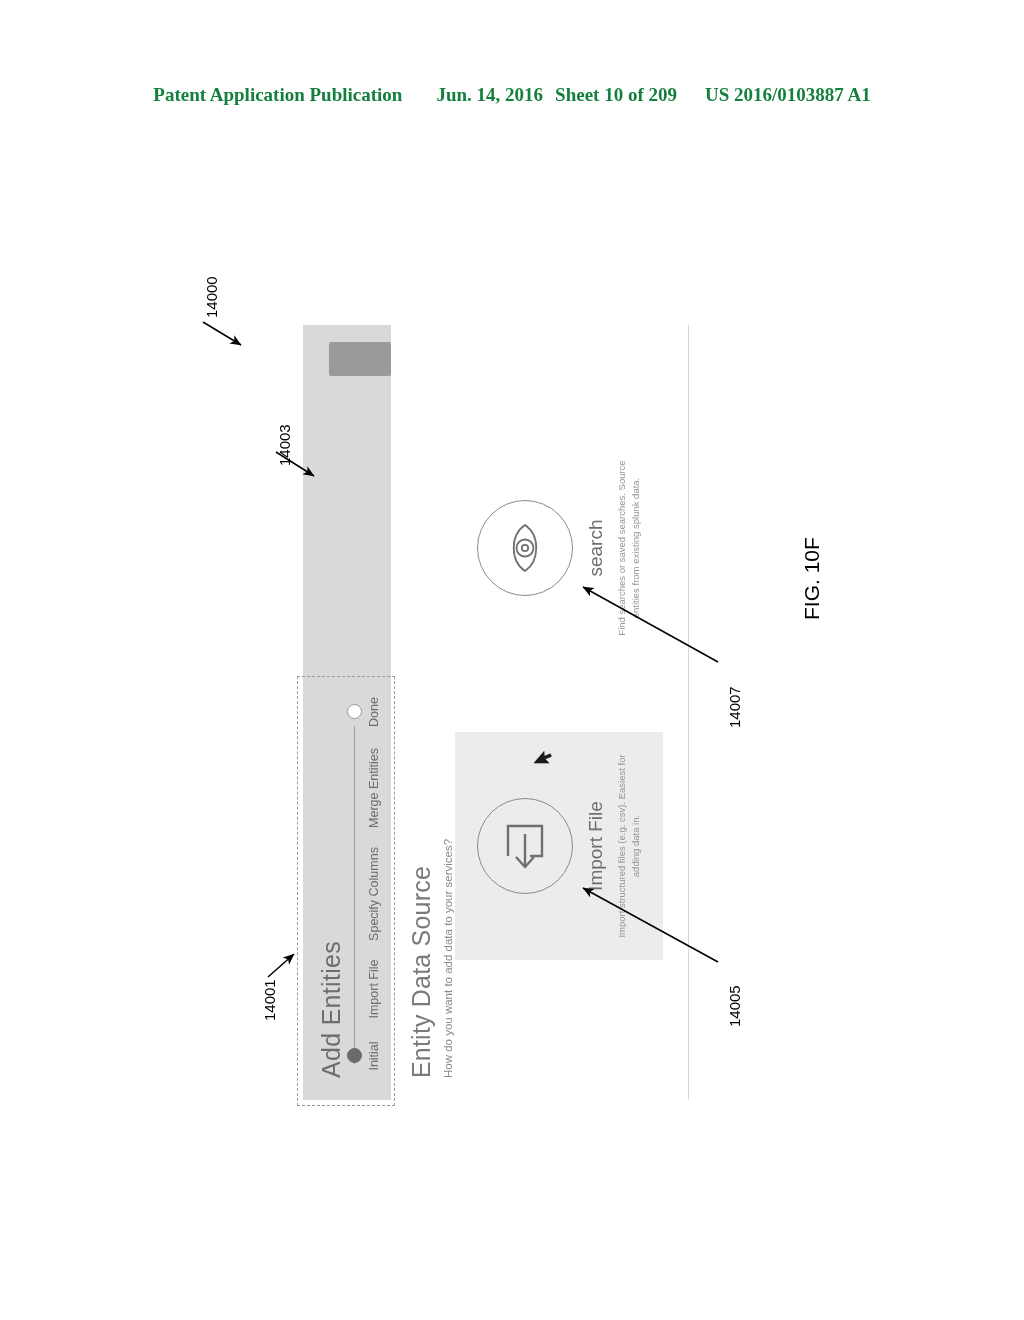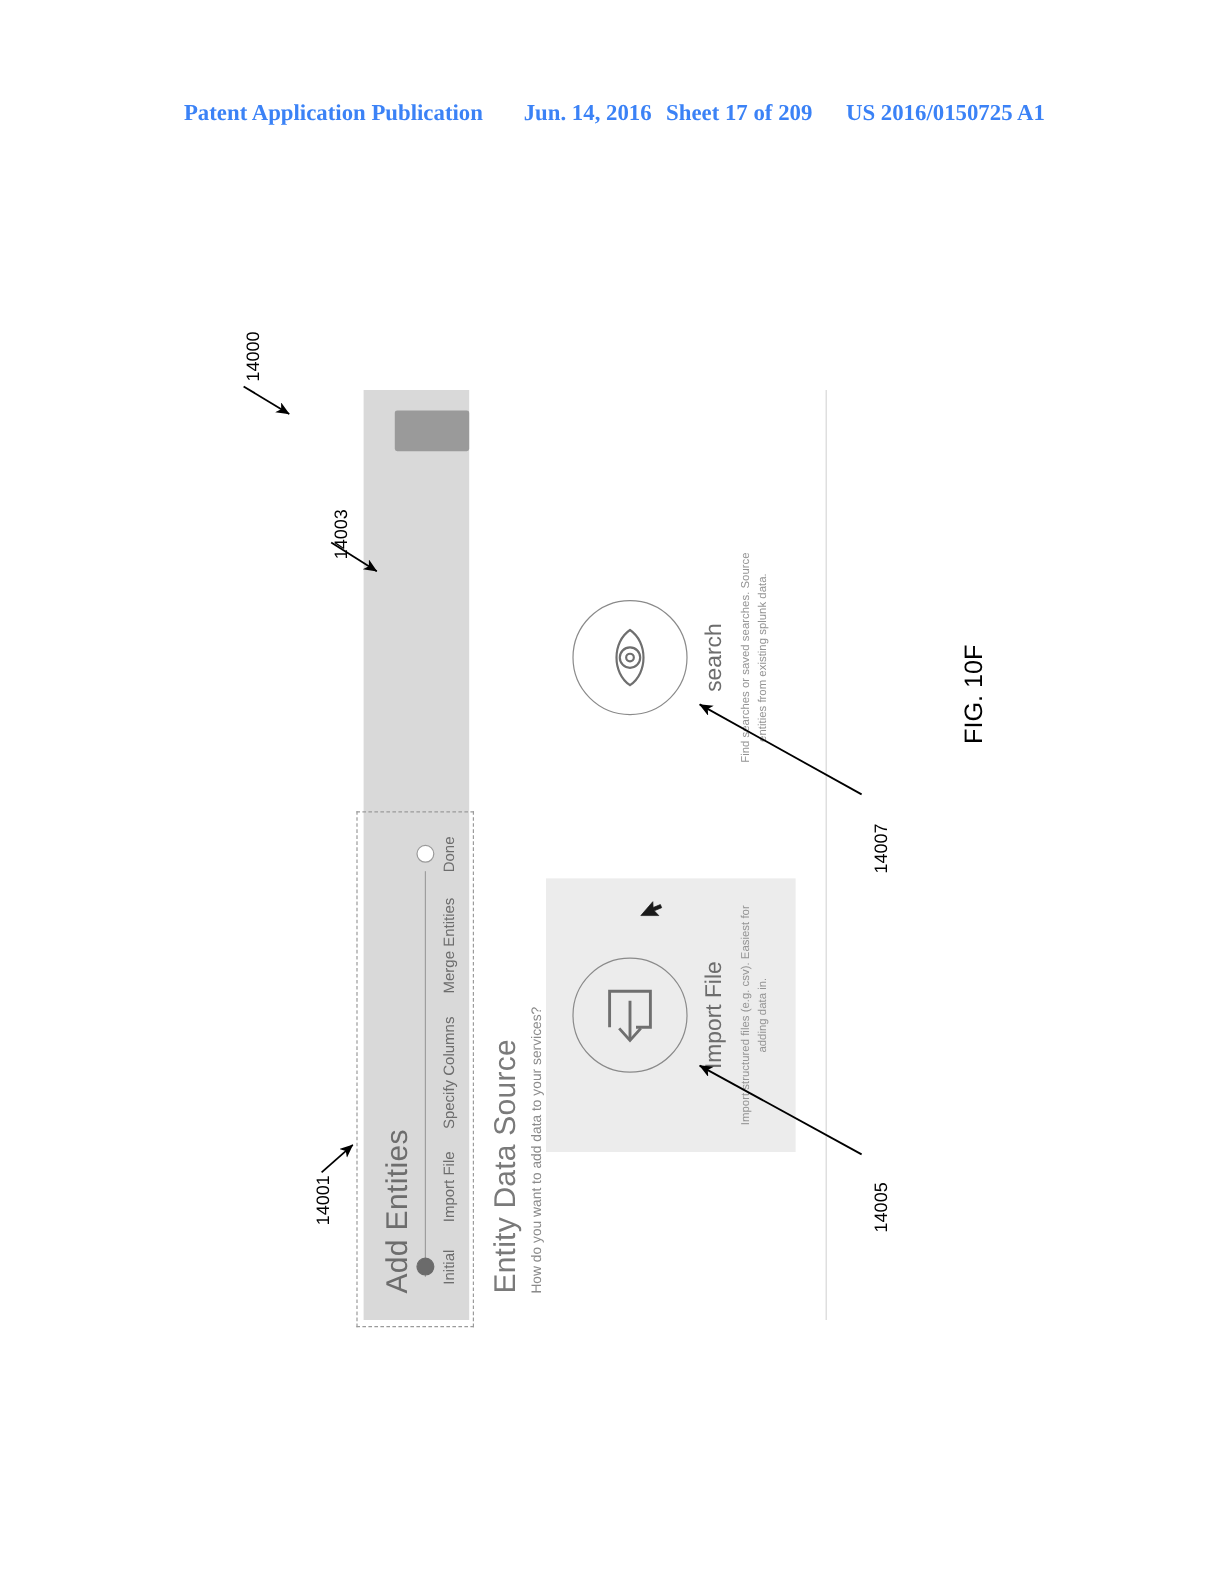--- a/index.html
+++ b/index.html
@@ -1,21 +1,21 @@
 <!DOCTYPE html>
 <html><head>
 <meta charset="utf-8">
 <style>
   html,body{margin:0;padding:0;background:#fff;}
   body{width:1024px;height:1320px;position:relative;font-family:"Liberation Sans",sans-serif;overflow:hidden;}
 
   
   .pat-header{position:absolute;top:84px;left:0;width:1024px;
     display:flex;justify-content:center;align-items:baseline;gap:0;
-    font-family:"Liberation Serif",serif;font-weight:bold;font-size:19px;color:#3b82f6;}
+    font-family:"Liberation Serif",serif;font-weight:bold;font-size:19px;color:#15803d;}
   .pat-header .seg{white-space:nowrap;}
   .pat-header .gap1{display:inline-block;width:34px;}
   .pat-header .gap2{display:inline-block;width:12px;}
   .pat-header .gap3{display:inline-block;width:28px;}
 
   
   .fig-label{position:absolute;left:800px;top:620px;
     font-family:"Liberation Sans",sans-serif;font-size:21px;color:#000;
     transform:rotate(-90deg);transform-origin:left top;white-space:nowrap;}
 
@@ -82,23 +82,23 @@
     pointer-events:none;}
 </style>
 </head>
 <body>
 
 <div class="pat-header">
   <span class="seg">Patent Application Publication</span>
   <span class="gap1"></span>
   <span class="seg">Jun. 14, 2016</span>
   <span class="gap2"></span>
-  <span class="seg">Sheet 17 of 209</span>
+  <span class="seg">Sheet 10 of 209</span>
   <span class="gap3"></span>
-  <span class="seg">US 2016/0150725 A1</span>
+  <span class="seg">US 2016/0103887 A1</span>
 </div>
 
 <div class="fig-label">FIG. 10F</div>
 
 <div id="mockwrap">
   <div class="mock">
 
     <div class="appbar">
       <div class="appbar-title">Add Entities</div>
       <div class="appbar-btn"></div>

